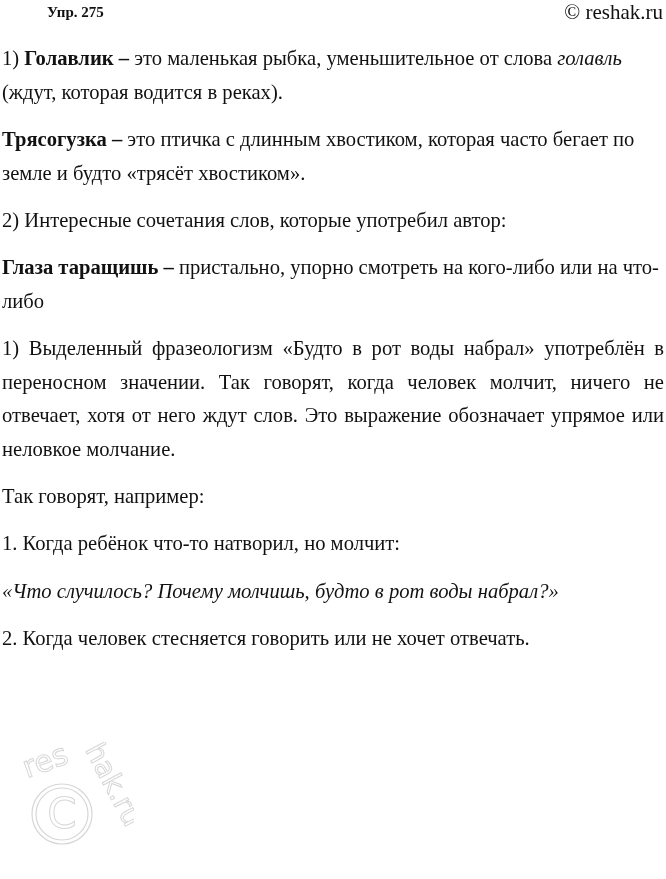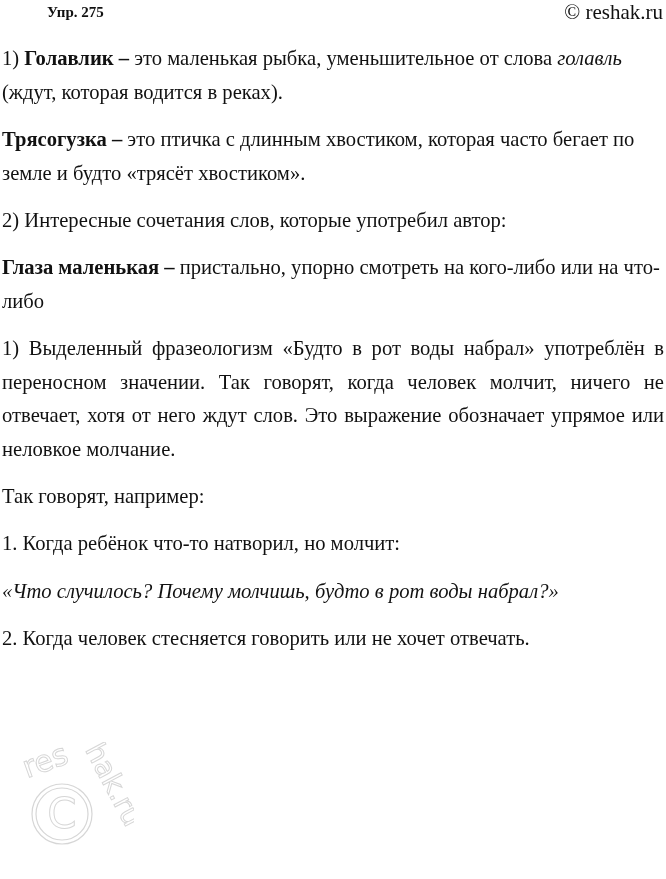--- a/index.html
+++ b/index.html
@@ -79,21 +79,21 @@
 
   <p class="para">
     <b>Трясогузка –</b><span> это птичка с длинным хвостиком, которая часто бегает по земле и будто «трясёт хвостиком».</span>
   </p>
 
   <p class="para">
     <span>2) Интересные сочетания слов, которые употребил автор:</span>
   </p>
 
   <p class="para">
-    <b>Глаза маленькая –</b><span> пристально, упорно смотреть на кого-либо или на что-либо</span>
+    <b>Глаза таращишь –</b><span> пристально, упорно смотреть на кого-либо или на что-либо</span>
   </p>
 
 
 
   <p class="para justify">
     <span>1) Выделенный фразеологизм «Будто в рот воды набрал» употреблён в переносном значении. Так говорят, когда человек молчит, ничего не отвечает, хотя от него ждут слов. Это выражение обозначает упрямое или неловкое молчание.</span>
   </p>
 
   <p class="para">
     <span>Так говорят, например:</span>

